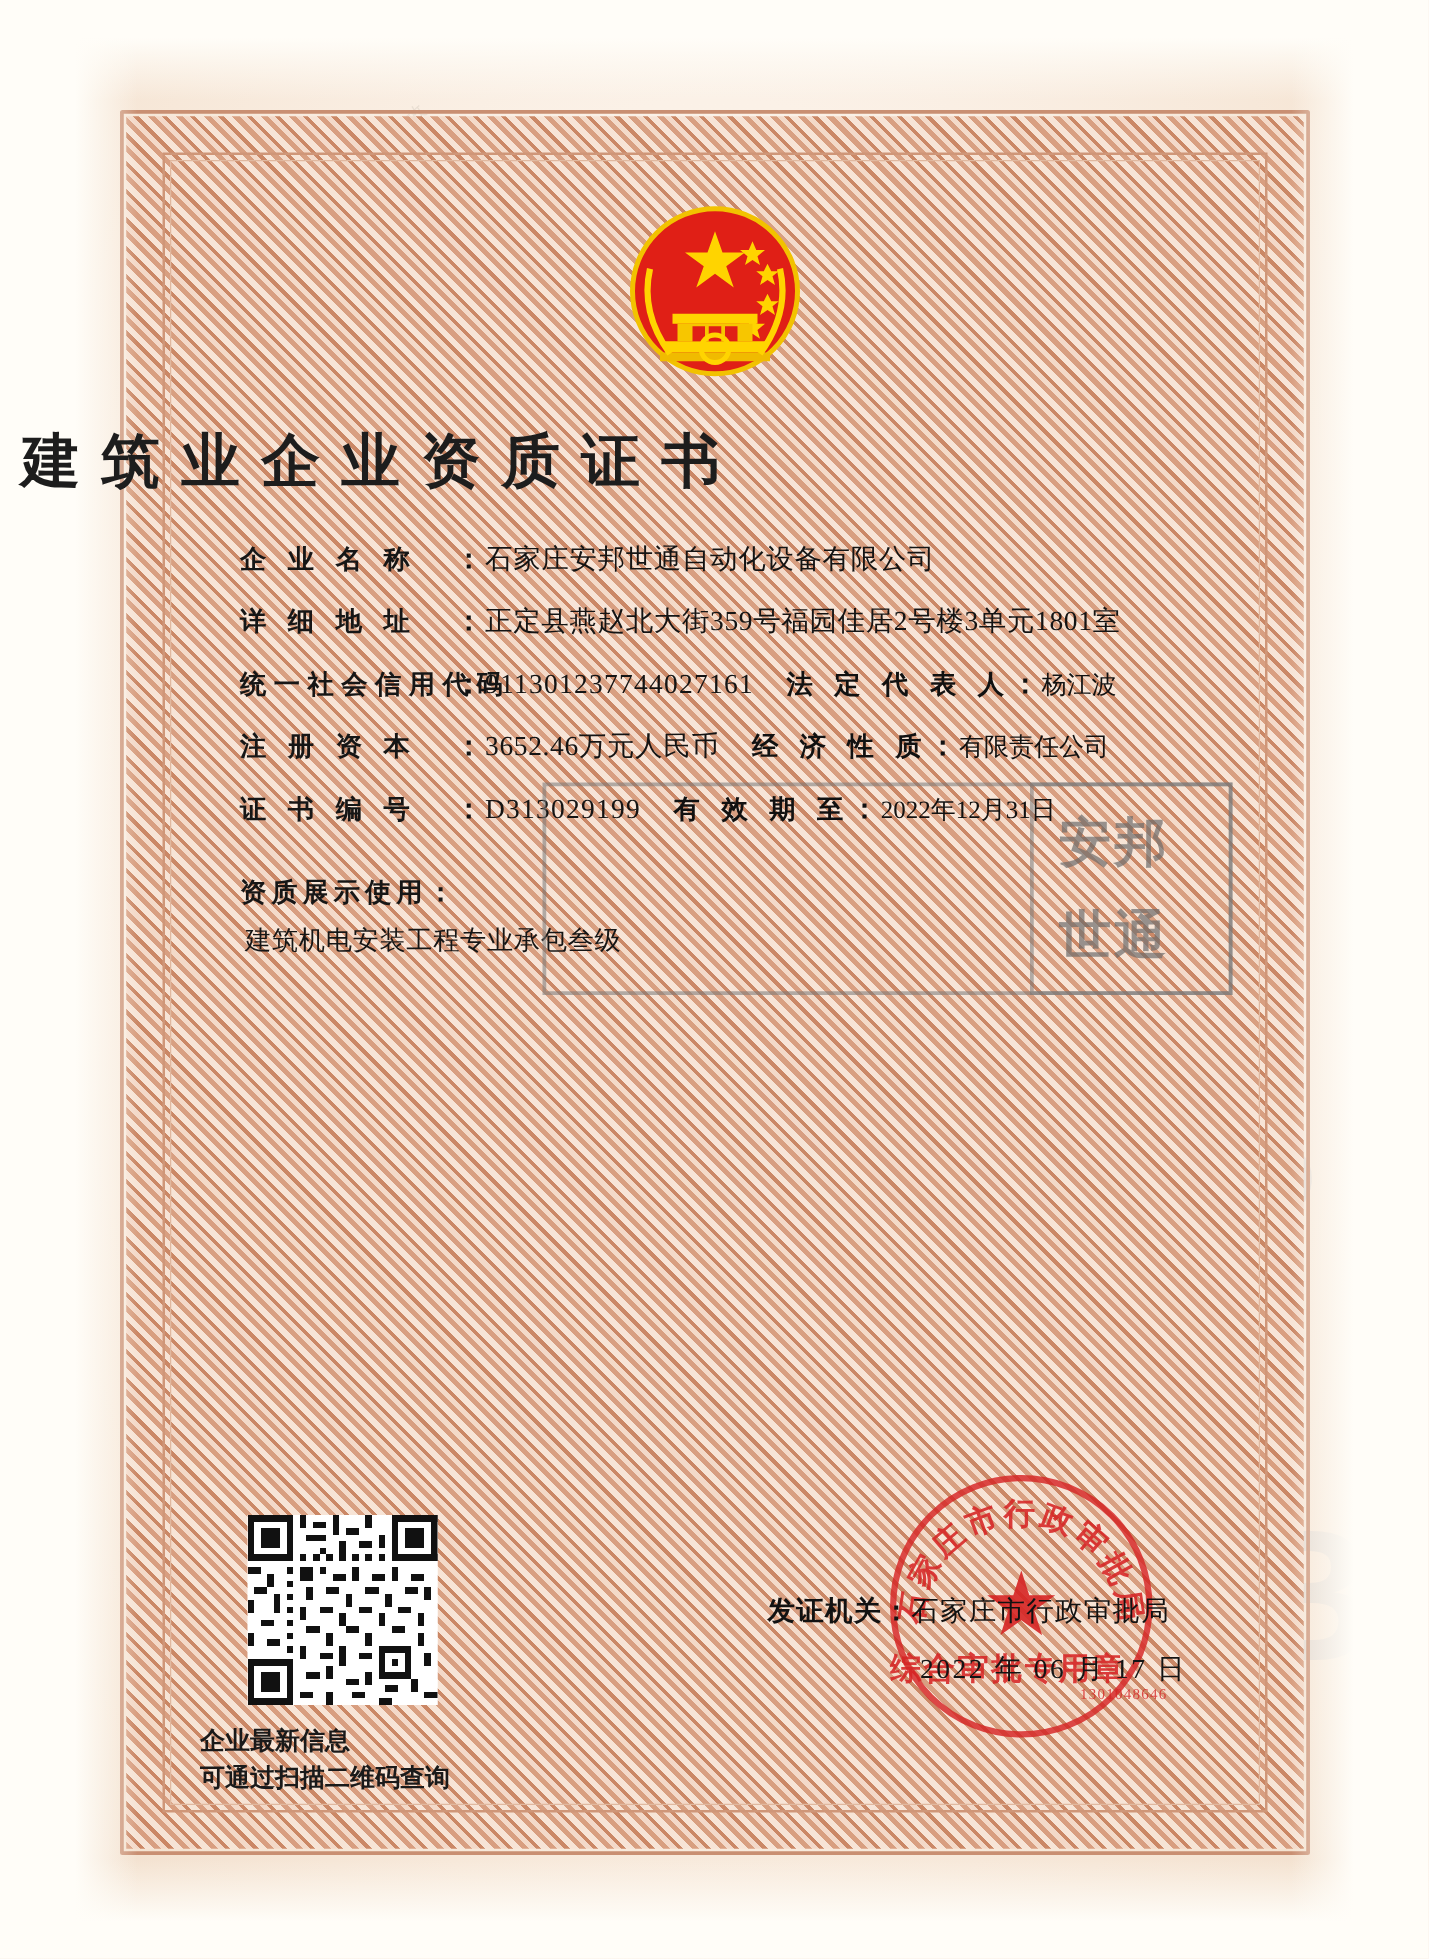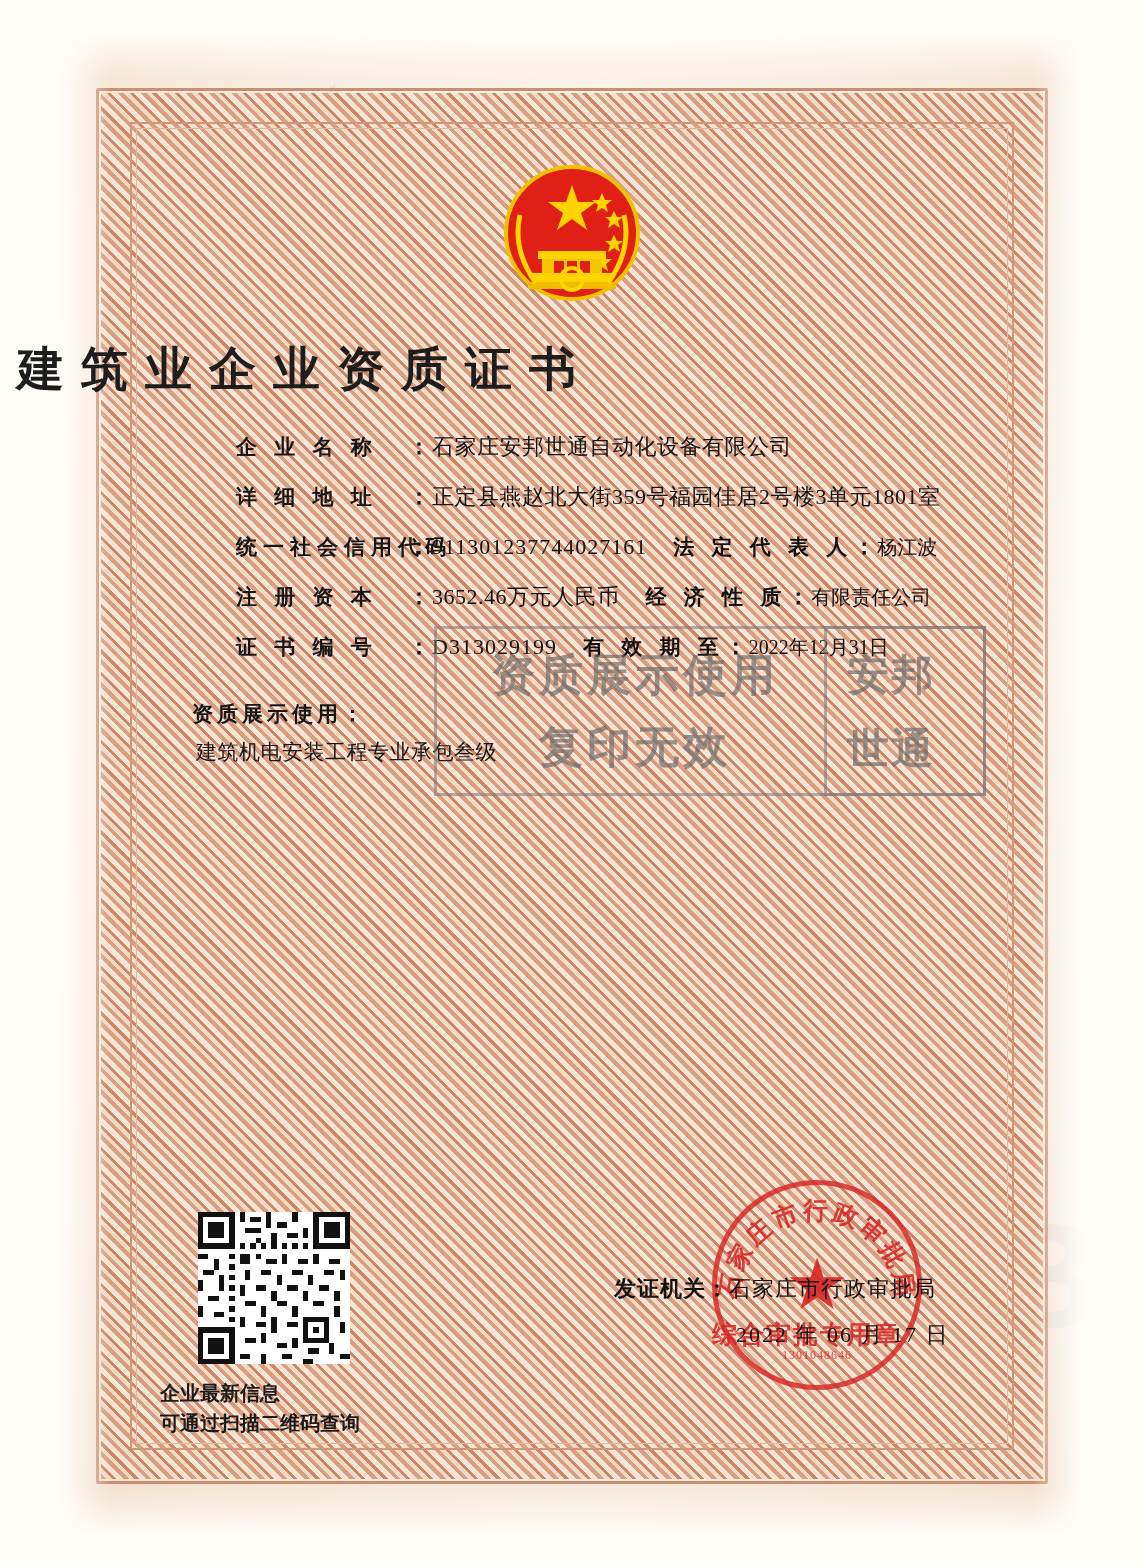--- a/index.html
+++ b/index.html
@@ -152,21 +152,21 @@
     display: flex;
     align-items: baseline;
   }
   .lbl {
     font-weight: 700;
     font-size: 21px;
     letter-spacing: 6px;
     color: #161616;
     white-space: nowrap;
   }
-  .lbl.w-name { width: 172px; margin-left: 44px; }
+  .lbl.w-name { width: 172px; }
   .colon { font-weight: 700; margin-right: 2px; }
   .val {
     font-size: 22px;
     color: #141414;
     letter-spacing: 0.5px;
     white-space: nowrap;
   }
   .val.mono {
     font-family: "Liberation Serif", serif;
     letter-spacing: 1px;
@@ -319,24 +319,24 @@
     top: 138px;
     width: 210px;
     text-align: left;
     color: rgba(214,36,36,0.88);
     font-size: 25px;
     font-weight: 700;
     letter-spacing: 2px;
   }
   .seal-num {
     position: absolute;
-    left: 0;
+    left: 12px;
     top: 168px;
     width: 210px;
-    text-align: center;
+    text-align: right;
     color: rgba(214,36,36,0.8);
     font-size: 12px;
     letter-spacing: 1px;
   }
 </style>
 </head>
 <body>
 
 <div class="certificate">
 
@@ -440,24 +440,20 @@
       <span class="colon">：</span>
       <span class="val2">2022年12月31日</span>
     </div>
   </div>
 
   <div class="qual-title">资质展示使用：</div>
   <div class="qual-body">建筑机电安装工程专业承包叁级</div>
 
   <div class="overlay-box ov-main"></div>
   <div class="overlay-box ov-right"></div>
-  <div class="ov-text">
-    <div>资质展示使用</div>
-    <div>复印无效</div>
-  </div>
   <div class="ov-right-text">
     <div>安邦</div>
     <div>世通</div>
   </div>
 
   <div class="qr">
     <svg viewBox="0 0 29 29" width="152" height="152" shape-rendering="crispEdges" aria-hidden="true">
       <rect width="29" height="29" fill="#ffffff"></rect>
       <g fill="#111111">
 

